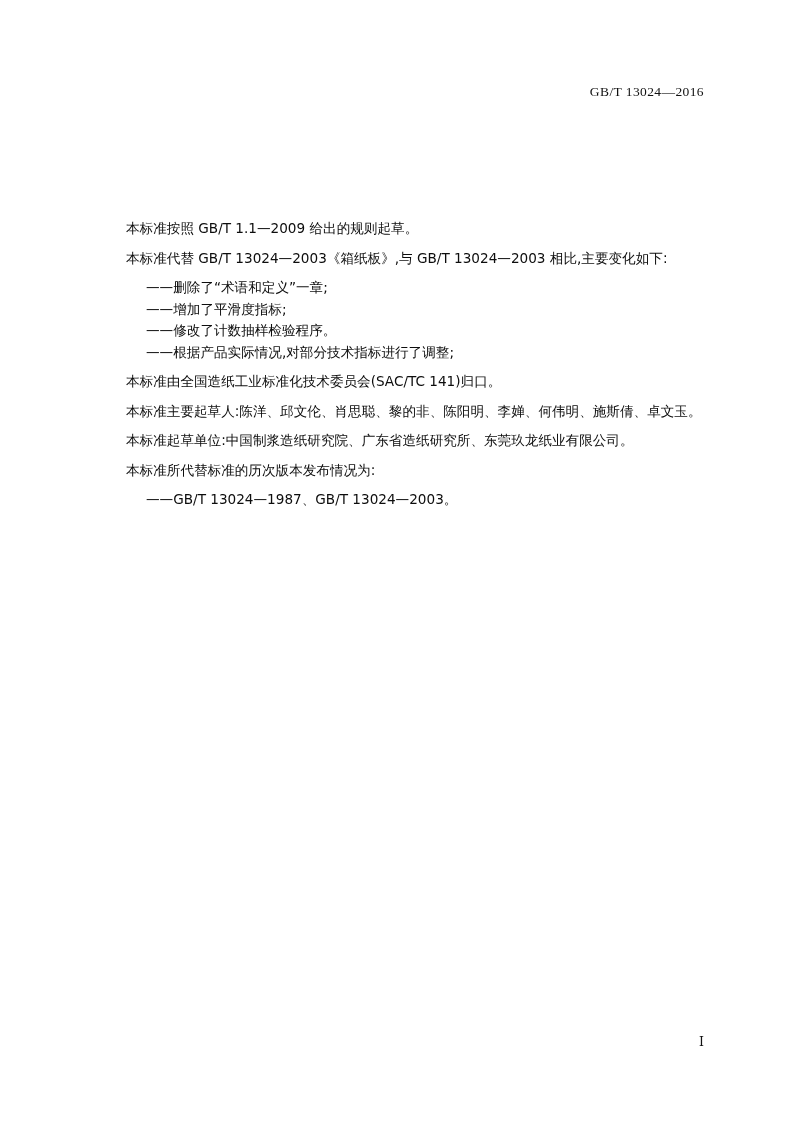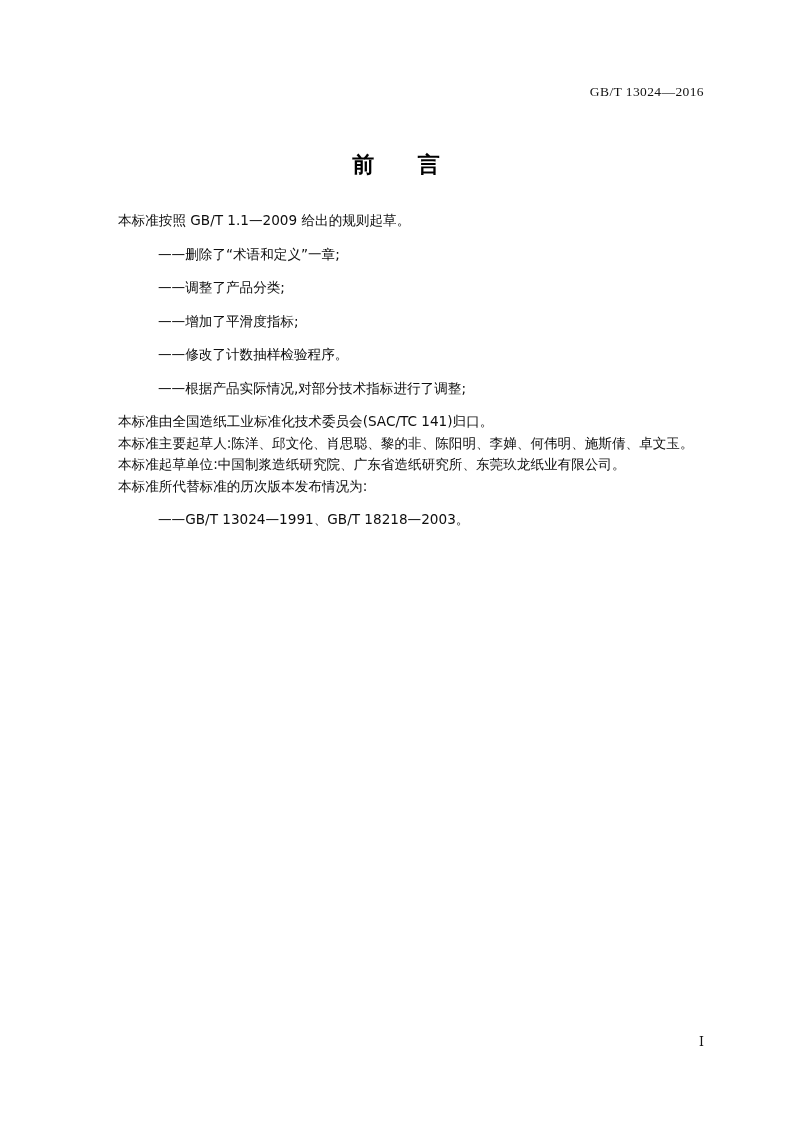--- a/index.html
+++ b/index.html
@@ -48,26 +48,26 @@
   .content {
     position: absolute;
     top: 210px;
     left: 118px;
     width: 580px;
     font-size: 13.6px;
     line-height: 21.5px;
     color: #0d0d0d;
   }
   .para {
-    margin: 0;
+    margin: 8px;
     padding: 0;
     white-space: nowrap;
   }
   .dash-item {
-    margin: 12px;
+    margin: 0;
     padding-left: 28px;
     white-space: nowrap;
   }
   .page-number {
     position: absolute;
     bottom: 72px;
     right: 88px;
     font-size: 12.5px;
     color: #111;
     font-family: "Liberation Serif", "DejaVu Serif", serif;
@@ -76,34 +76,33 @@
     font-family: "DejaVu Sans", "Liberation Sans", sans-serif;
   }
 </style>
 </head>
 <body>
 
 <div class="page">
 
   <div class="header-std-no">GB/T 13024—2016</div>
 
-  <div class="doc-title cjk">前 言</div>
 
   <div class="content">
     <p class="para cjk">本标准按照 GB/T 1.1—2009 给出的规则起草。</p>
+    <p class="para cjk">本标准代替 GB/T 13024—2003《箱纸板》,与 GB/T 13024—2003 相比,主要变化如下:</p>
 
     <p class="dash-item cjk">——删除了“术语和定义”一章;</p>
-    <p class="dash-item cjk">——调整了产品分类;</p>
     <p class="dash-item cjk">——增加了平滑度指标;</p>
     <p class="dash-item cjk">——修改了计数抽样检验程序。</p>
     <p class="dash-item cjk">——根据产品实际情况,对部分技术指标进行了调整;</p>
 
     <p class="para cjk">本标准由全国造纸工业标准化技术委员会(SAC/TC 141)归口。</p>
     <p class="para cjk">本标准主要起草人:陈洋、邱文伦、肖思聪、黎的非、陈阳明、李婵、何伟明、施斯倩、卓文玉。</p>
     <p class="para cjk">本标准起草单位:中国制浆造纸研究院、广东省造纸研究所、东莞玖龙纸业有限公司。</p>
     <p class="para cjk">本标准所代替标准的历次版本发布情况为:</p>
 
-    <p class="dash-item cjk">——GB/T 13024—1991、GB/T 18218—2003。</p>
+    <p class="dash-item cjk">——GB/T 13024—1987、GB/T 13024—2003。</p>
   </div>
 
   <div class="page-number">Ⅰ</div>
 
 </div>
 
 </body></html>

